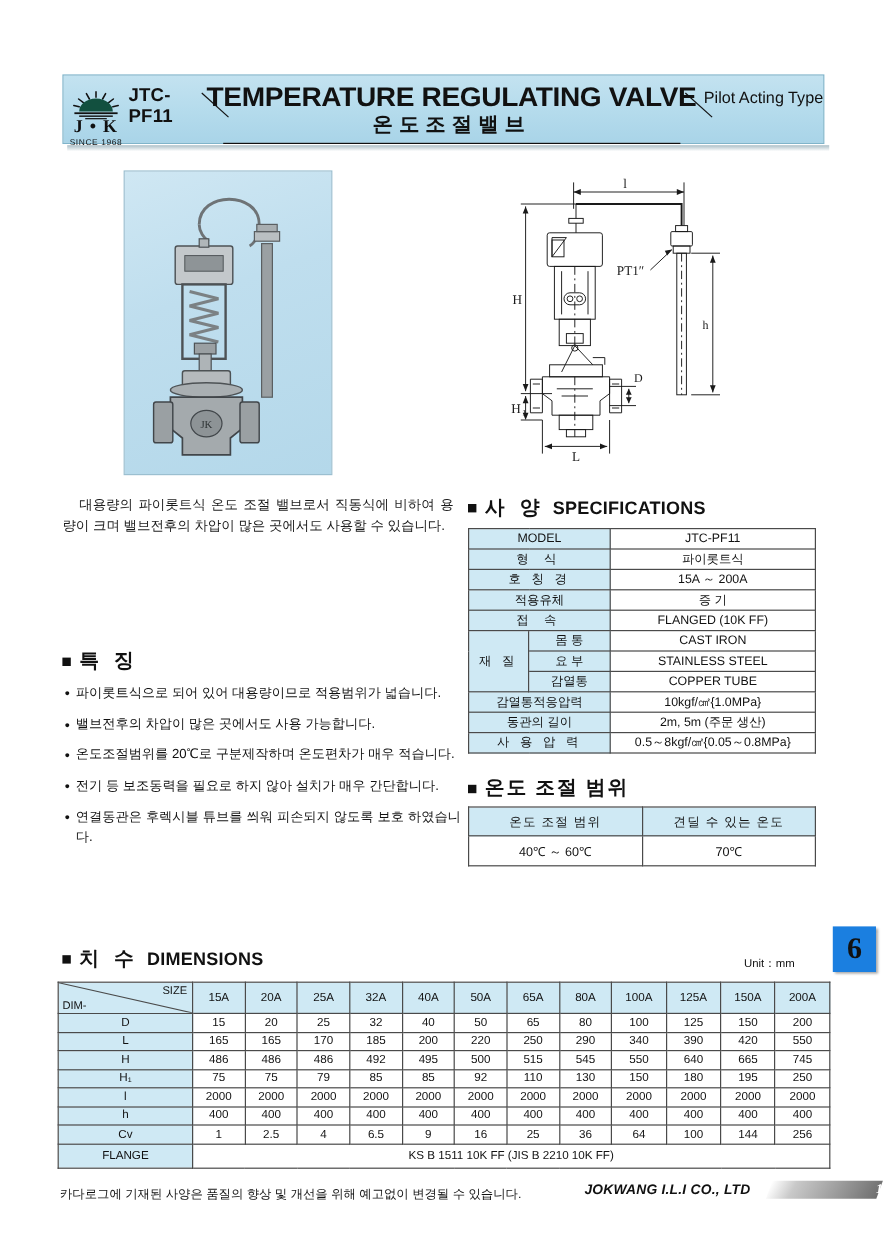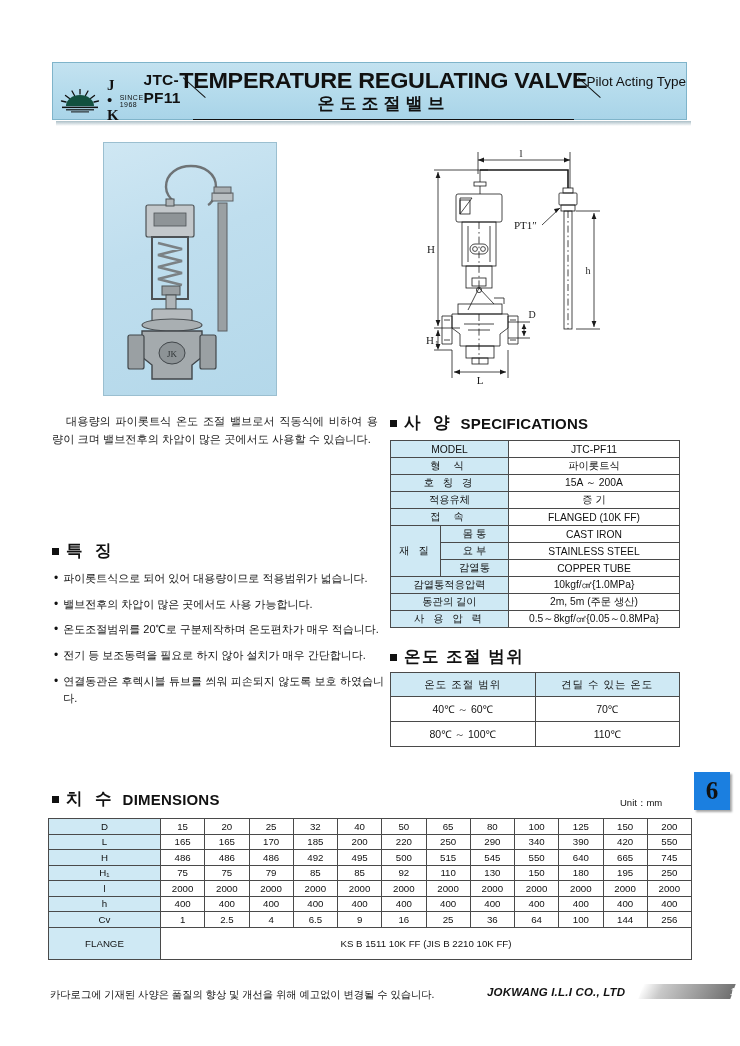--- a/index.html
+++ b/index.html
@@ -21,21 +21,21 @@
     border: 1px solid #7fb4ca;
     display: flex; align-items: stretch;
   }
   .banner-shadow {
     position: absolute; left: 56px; top: 121px;
     width: 635px; height: 5px;
     background: linear-gradient(180deg,#8fa9b4,#ffffff);
     opacity: .75;
   }
   .logo-box {
-    width: 96px; display: flex; flex-direction: row;
+    width: 96px; display: flex; flex-direction: column;
     align-items: center; justify-content: center; padding-top: 17px;
   }
   .sun { position: relative; width: 54px; height: 22px; }
   .sun svg { display:block; }
   .jk { font-weight: bold; font-size: 15px; letter-spacing: 1px;
         font-family: "Liberation Serif", serif; line-height: 1;
         margin-top: 1px; }
   .since { font-size: 7px; letter-spacing: .5px; margin-top: 2px;
            font-family: "Liberation Sans", sans-serif; }
   .model-code {
@@ -177,21 +177,21 @@
   .dim-table .rowlbl { background: #cfe9f4; width: 112px; }
   .dim-table .colhdr { background: #cfe9f4; }
   .corner {
     position: relative; background: #cfe9f4; height: 26px !important;
   }
   .corner .sz { position: absolute; right: 4px; top: 1px; font-size: 9.3px; }
   .corner .dm { position: absolute; left: 3px; bottom: 1px; font-size: 9.3px; }
   .corner .diag {
     position: absolute; left: 0; top: 0; width: 100%; height: 100%;
   }
-  .flange-row td { height: 32px; }
+  .flange-row td { height: 20px; }
 
   
   .footer-note {
     position: absolute; left: 50px; top: 988px;
     font-size: 10.3px;
   }
   .footer-co {
     position: absolute; left: 487px; top: 986px;
     font-weight: bold; font-style: italic; font-size: 11.5px;
     letter-spacing: .2px;
@@ -479,37 +479,54 @@
 <table class="grid temp-table">
   <tbody>
     <tr>
       <td class="th" style="width:50%">온도 조절 범위</td>
       <td class="th">견딜 수 있는 온도</td>
     </tr>
     <tr>
       <td>40℃ ～ 60℃</td>
       <td>70℃</td>
     </tr>
-    <tr>
-      <td>80℃ ～ 100℃</td>
-      <td>110℃</td>
-    </tr>
   </tbody>
 </table>
 
 <div class="sec-head dim-head">
   <span class="sq"></span>
   <span class="sec-ko">치 수</span>
   <span class="sec-en">DIMENSIONS</span>
 </div>
 <div class="unit">Unit：mm</div>
 <div class="pagetab">6</div>
 
 <table class="grid dim-table">
   <tbody>
+    <tr>
+      <td class="corner">
+        <svg class="diag" viewBox="0 0 112 26" preserveAspectRatio="none">
+          <line x1="0" y1="0" x2="112" y2="26" stroke="#4a4a4a" stroke-width="1"></line>
+        </svg>
+        <span class="sz">SIZE</span>
+        <span class="dm">DIM-</span>
+      </td>
+      <td class="colhdr">15A</td>
+      <td class="colhdr">20A</td>
+      <td class="colhdr">25A</td>
+      <td class="colhdr">32A</td>
+      <td class="colhdr">40A</td>
+      <td class="colhdr">50A</td>
+      <td class="colhdr">65A</td>
+      <td class="colhdr">80A</td>
+      <td class="colhdr">100A</td>
+      <td class="colhdr">125A</td>
+      <td class="colhdr">150A</td>
+      <td class="colhdr">200A</td>
+    </tr>
 
     <tr>
       <td class="rowlbl">D</td>
       <td>15</td>
       <td>20</td>
       <td>25</td>
       <td>32</td>
       <td>40</td>
       <td>50</td>
       <td>65</td>

